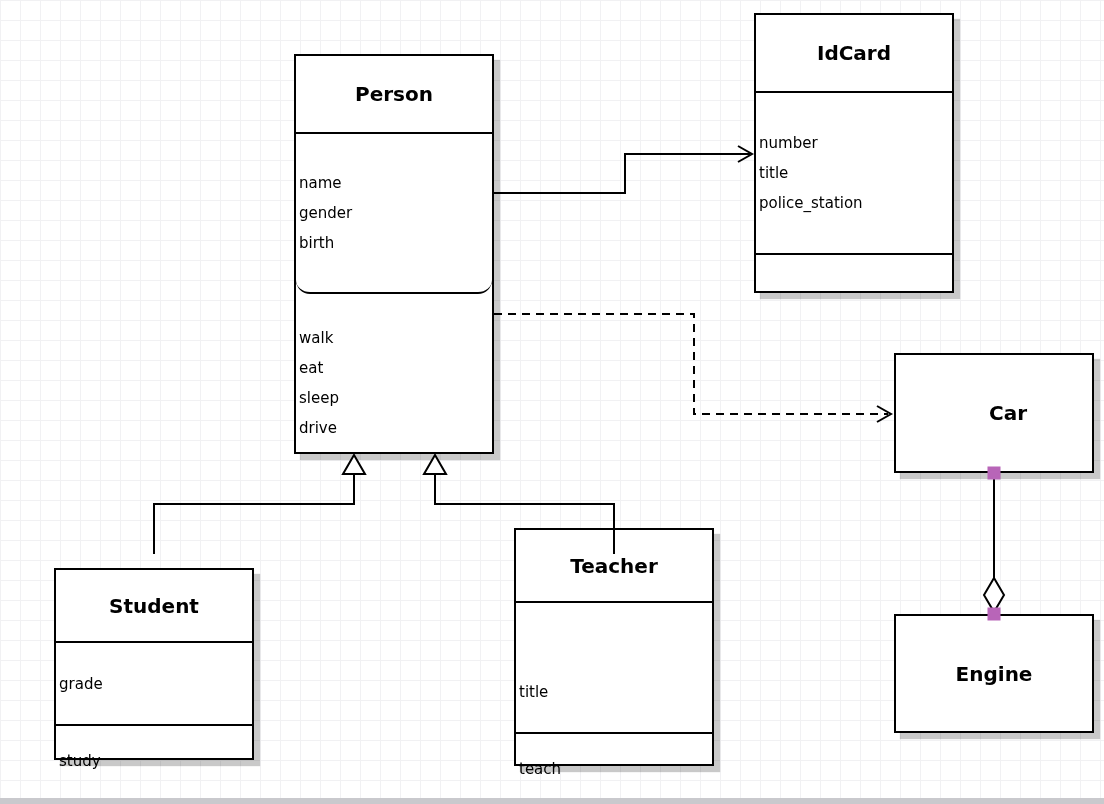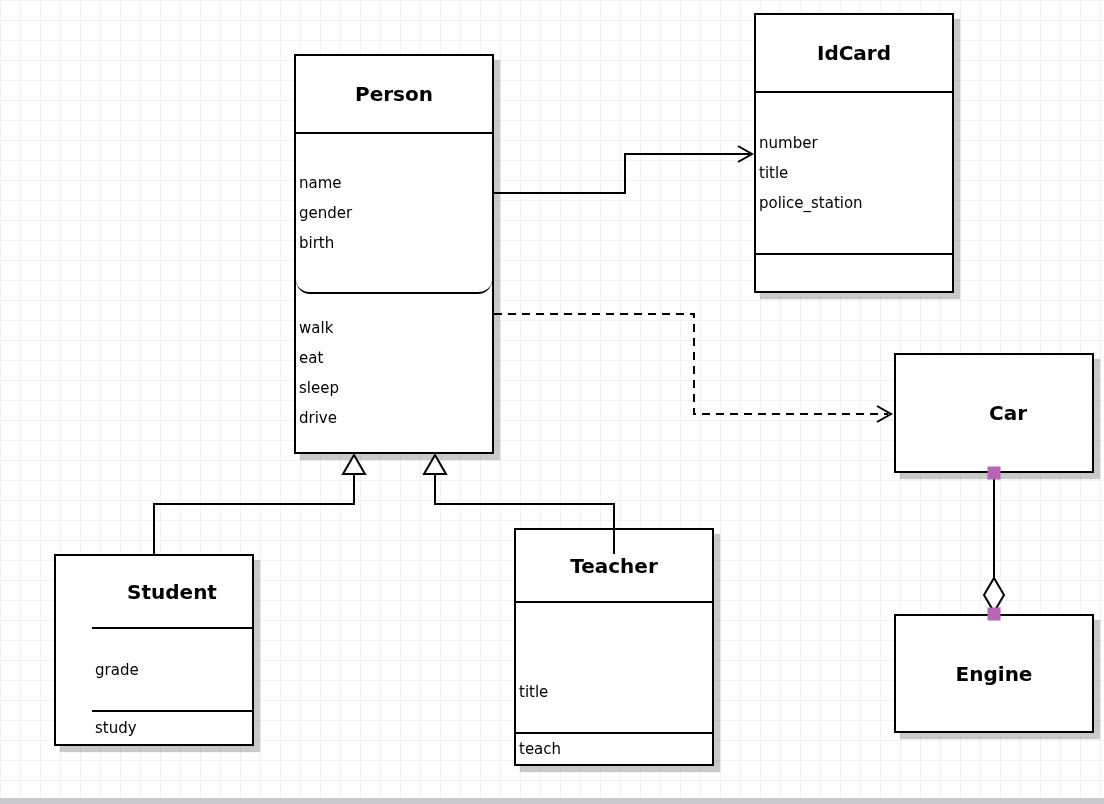--- a/index.html
+++ b/index.html
@@ -44,21 +44,21 @@
     display: flex;
     flex-direction: column;
     justify-content: center;
     padding-left: 3px;
     font-size: 15px;
     line-height: 30px;
     color: #000;
     flex: 0 0 auto;
   }
   .cls-section.divided { border-bottom: 2px solid #000; }
-  .cls-section.fill { flex: 1 1 auto; }
+  .cls-section.fill { flex: 1 1 auto; margin-top: 20px; }
   .connector-layer {
     position: absolute;
     left: 0; top: 0;
     width: 1104px; height: 804px;
     pointer-events: none;
   }
   .conn       { stroke: #000; stroke-width: 2; fill: none; }
   .conn.dash  { stroke-dasharray: 8 6; }
   .conn-head  { stroke: #000; stroke-width: 2; fill: none; }
   .conn-tri   { stroke: #000; stroke-width: 2; fill: #ffffff; }
@@ -91,21 +91,21 @@
       <div>title</div>
       <div>police_station</div>
     </div>
     <div class="cls-section fill"></div>
   </div>
 
   <div class="uml-class" style="left:894px; top:353px; width:200px; height:120px;">
     <div class="cls-header" style="flex:1 1 auto;padding-left:28px;">Car</div>
   </div>
 
-  <div class="uml-class" style="left:54px; top:554px; width:200px; height:192px;padding-left:36px;">
+  <div class="uml-class" style="left:54px; top:568px; width:200px; height:192px;">
     <div class="cls-header divided" style="height:73px;">Student</div>
     <div class="cls-section divided" style="height:83px;">
       <div>grade</div>
     </div>
     <div class="cls-section fill">
       <div>study</div>
     </div>
   </div>
 
   <div class="uml-class" style="left:514px; top:528px; width:200px; height:238px;">

